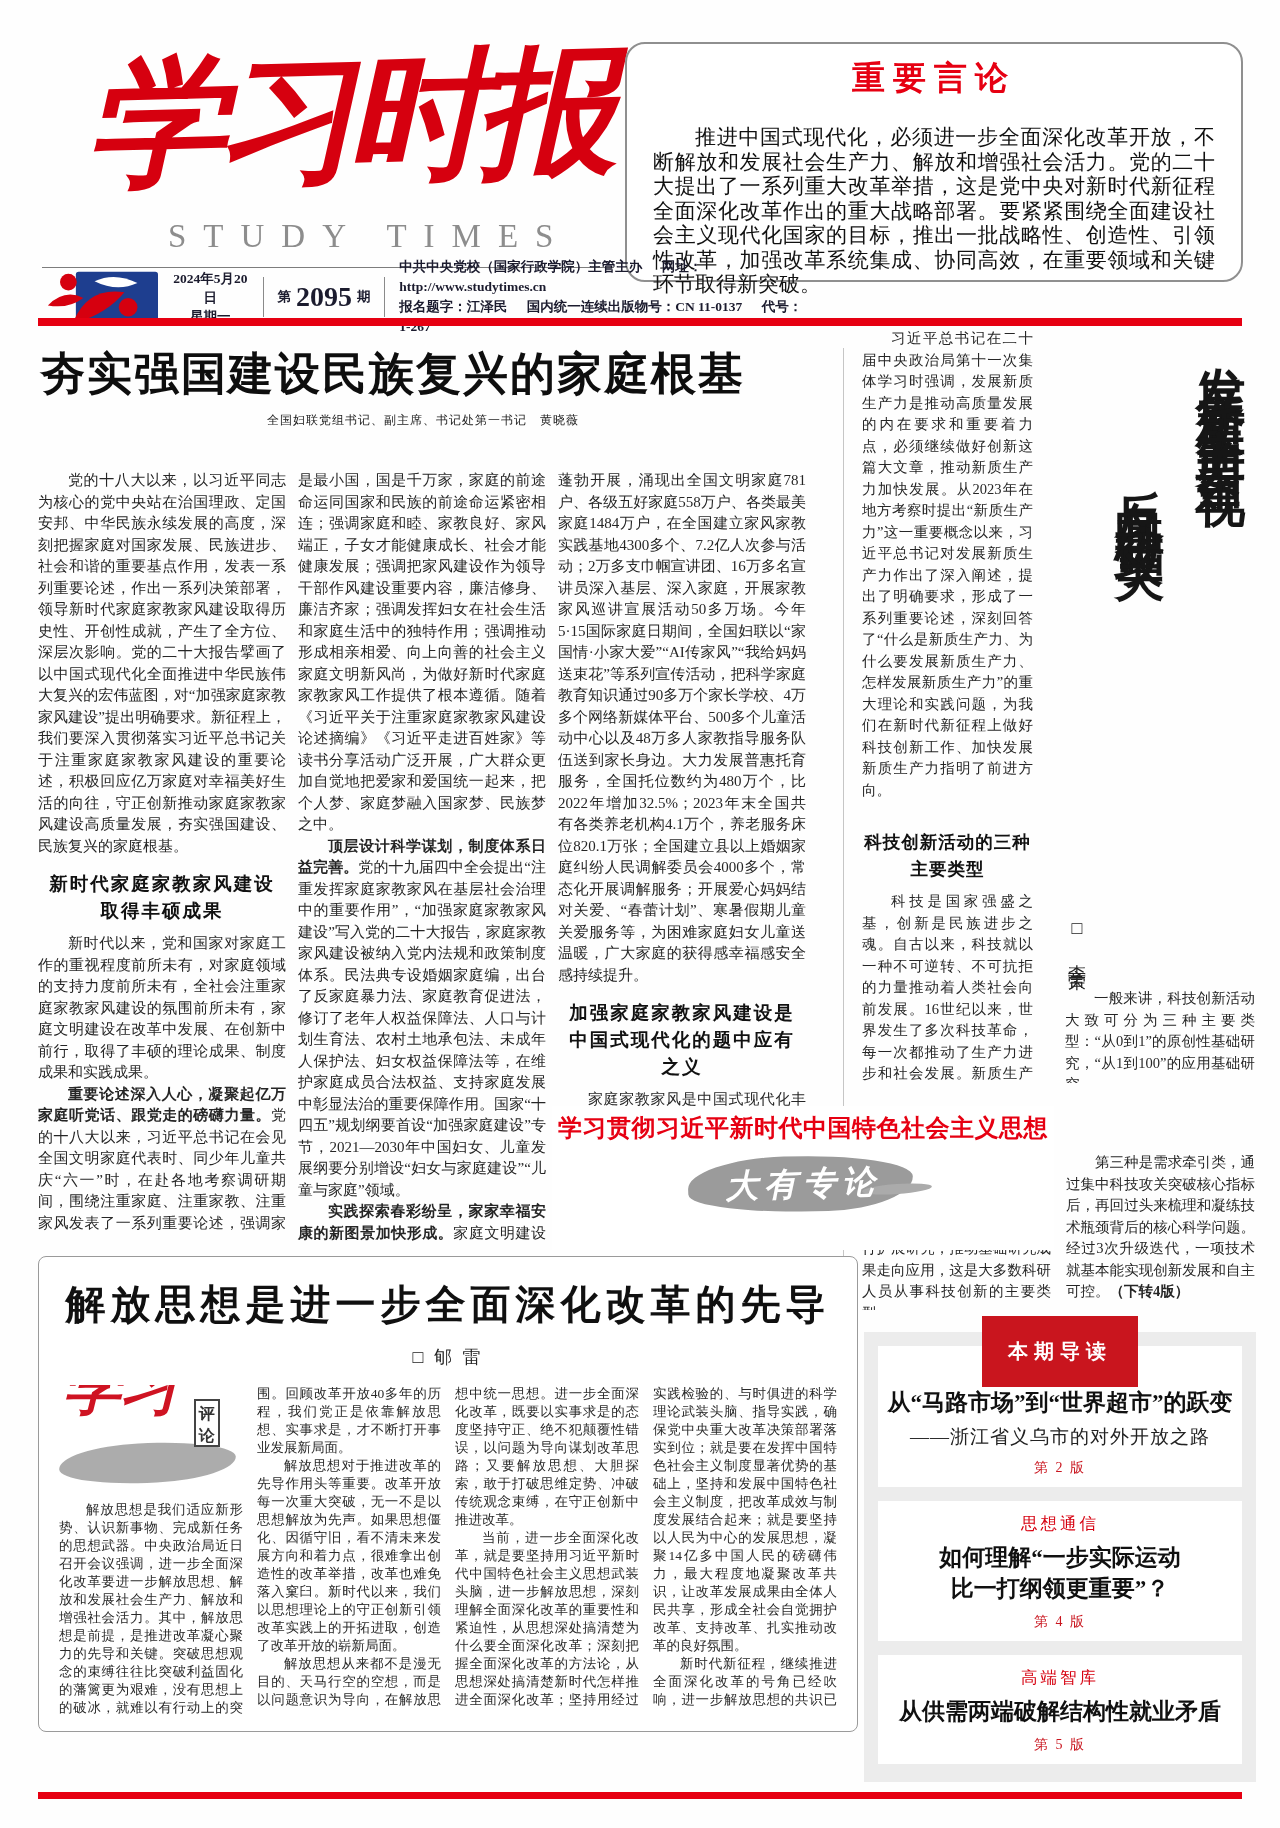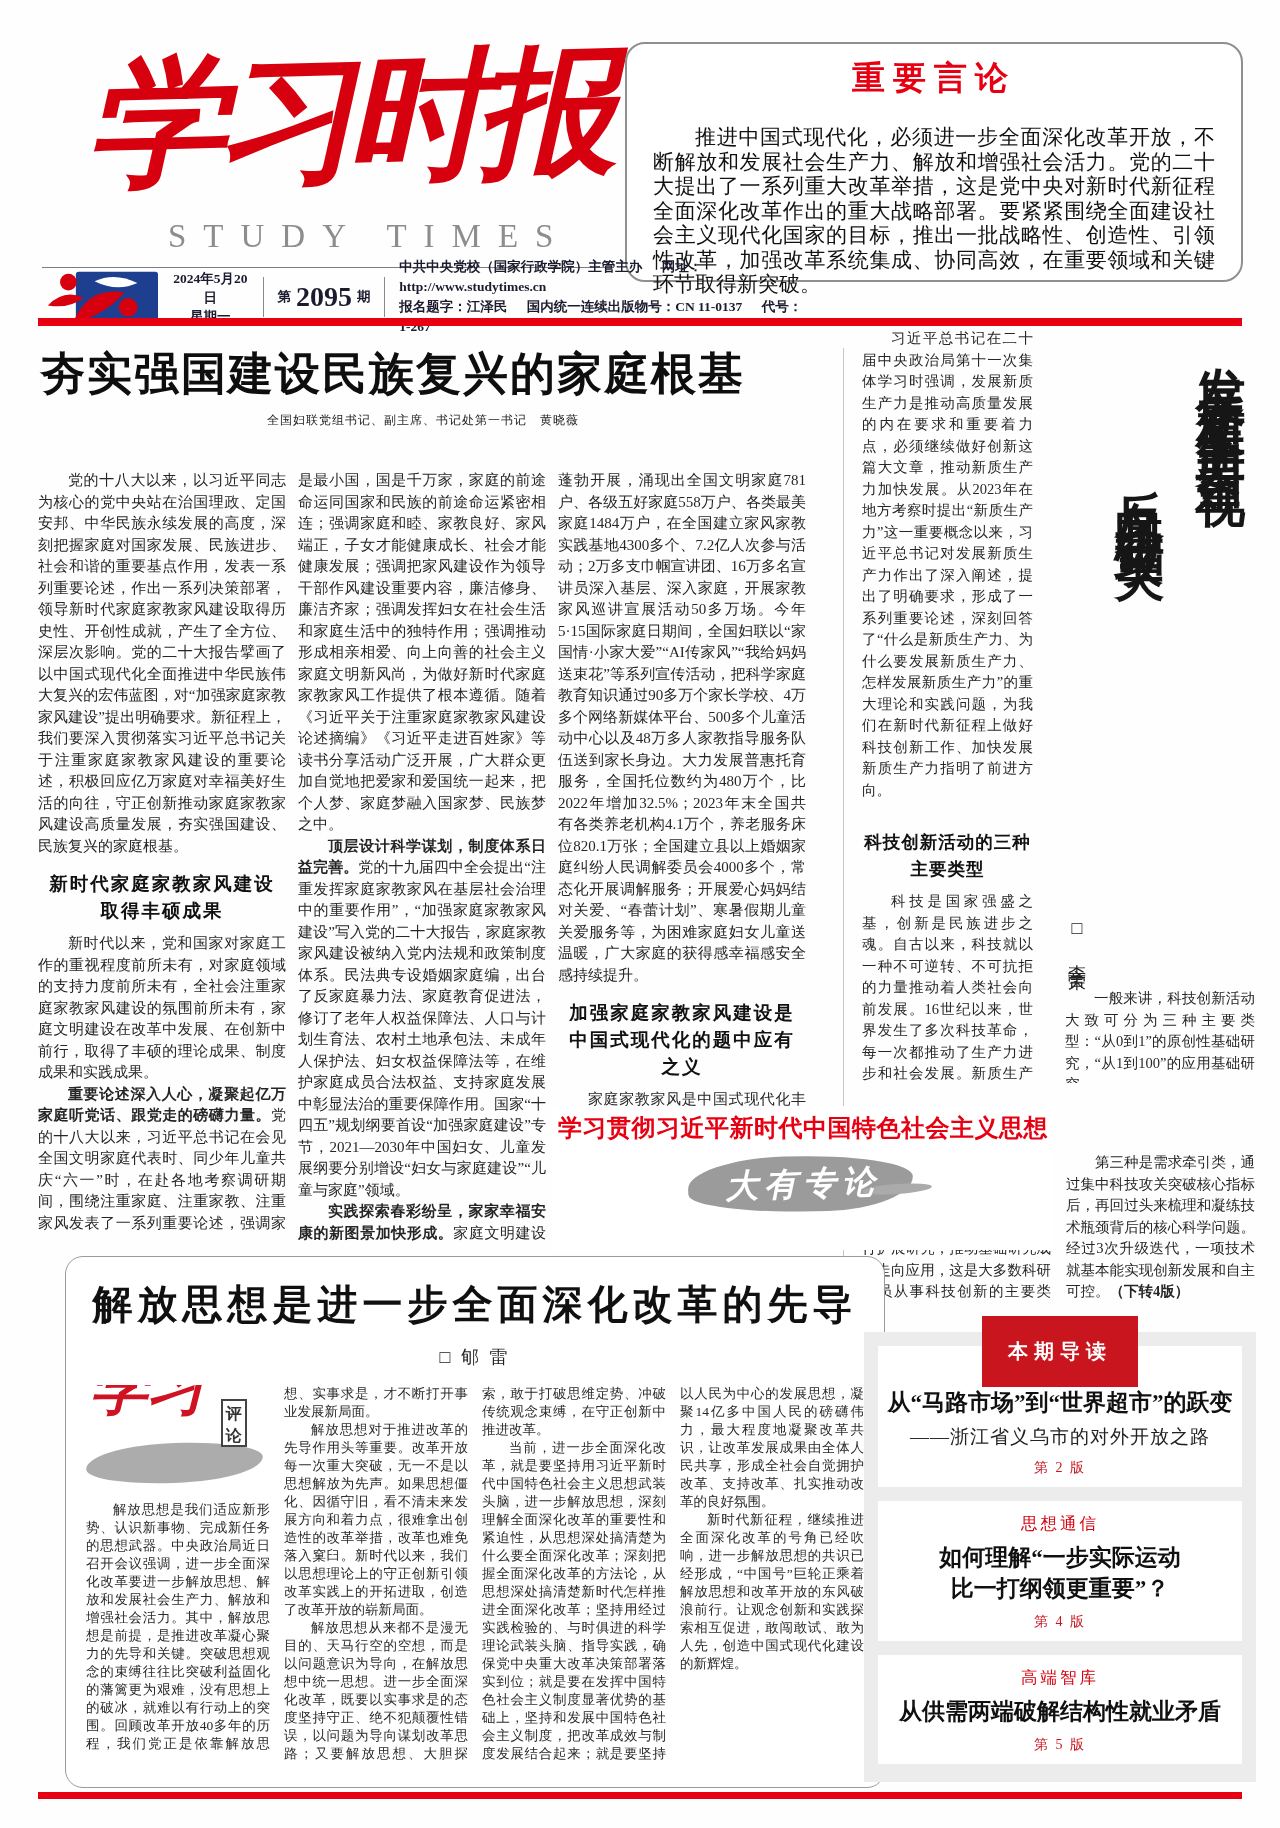--- a/index.html
+++ b/index.html
@@ -63,22 +63,22 @@
   .banner-text{font-family:"Liberation Sans",sans-serif;font-weight:900;font-size:24px;
     color:#e60012;white-space:nowrap;margin-top:6px;letter-spacing:0.5px;}
   .dayou{display:inline-block;margin-top:10px;position:relative;width:250px;height:62px;}
   .dayou .blob{position:absolute;left:10px;top:2px;width:225px;height:56px;background:#9b9b9b;
     border-radius:45% 60% 40% 65% / 55% 45% 60% 40%;transform:rotate(-2deg);}
   .dayou .tail{position:absolute;right:-4px;top:30px;width:70px;height:10px;background:#ababab;border-radius:50%;transform:rotate(-4deg);}
   .dayou .txt{position:absolute;left:0;top:8px;width:250px;text-align:center;color:#fff;
     font-size:33px;font-style:italic;font-weight:bold;letter-spacing:6px;
     font-family:"Liberation Serif",serif;transform:rotate(-2deg);}
   
-  .bottom-box{position:absolute;left:38px;top:1256px;width:820px;height:532px;
-    border:1.5px solid #9a9a9a;border-radius:18px;background:#fff;box-sizing:border-box;margin-left:27px;}
+  .bottom-box{position:absolute;left:38px;top:1256px;width:820px;height:476px;
+    border:1.5px solid #9a9a9a;border-radius:8px;background:#fff;box-sizing:border-box;}
   .bottom-headline{position:absolute;left:0;top:20px;width:100%;text-align:center;
     font-family:"Liberation Serif",serif;font-weight:900;font-size:40px;letter-spacing:5px;color:#101010;}
   .bottom-byline{position:absolute;left:0;top:88px;width:100%;text-align:center;font-size:18px;letter-spacing:3px;color:#222;}
   .bottom-body{position:absolute;left:20px;right:20px;top:128px;bottom:14px;
     column-count:4;column-gap:14px;column-fill:auto;overflow:hidden;
     font-size:13.5px;line-height:18px;text-align:justify;color:#2a2a2a;}
   .xy-stamp{width:96%;height:116px;position:relative;break-inside:avoid;}
   .xy-swash{position:absolute;left:0;top:58px;width:100%;height:40px;background:#9d9d9d;
     border-radius:50% 60% 50% 60%/60% 50% 60% 50%;transform:rotate(-3deg);opacity:.85;}
   .xy-main{position:absolute;left:4px;top:-6px;font-size:58px;font-weight:bold;font-style:italic;

